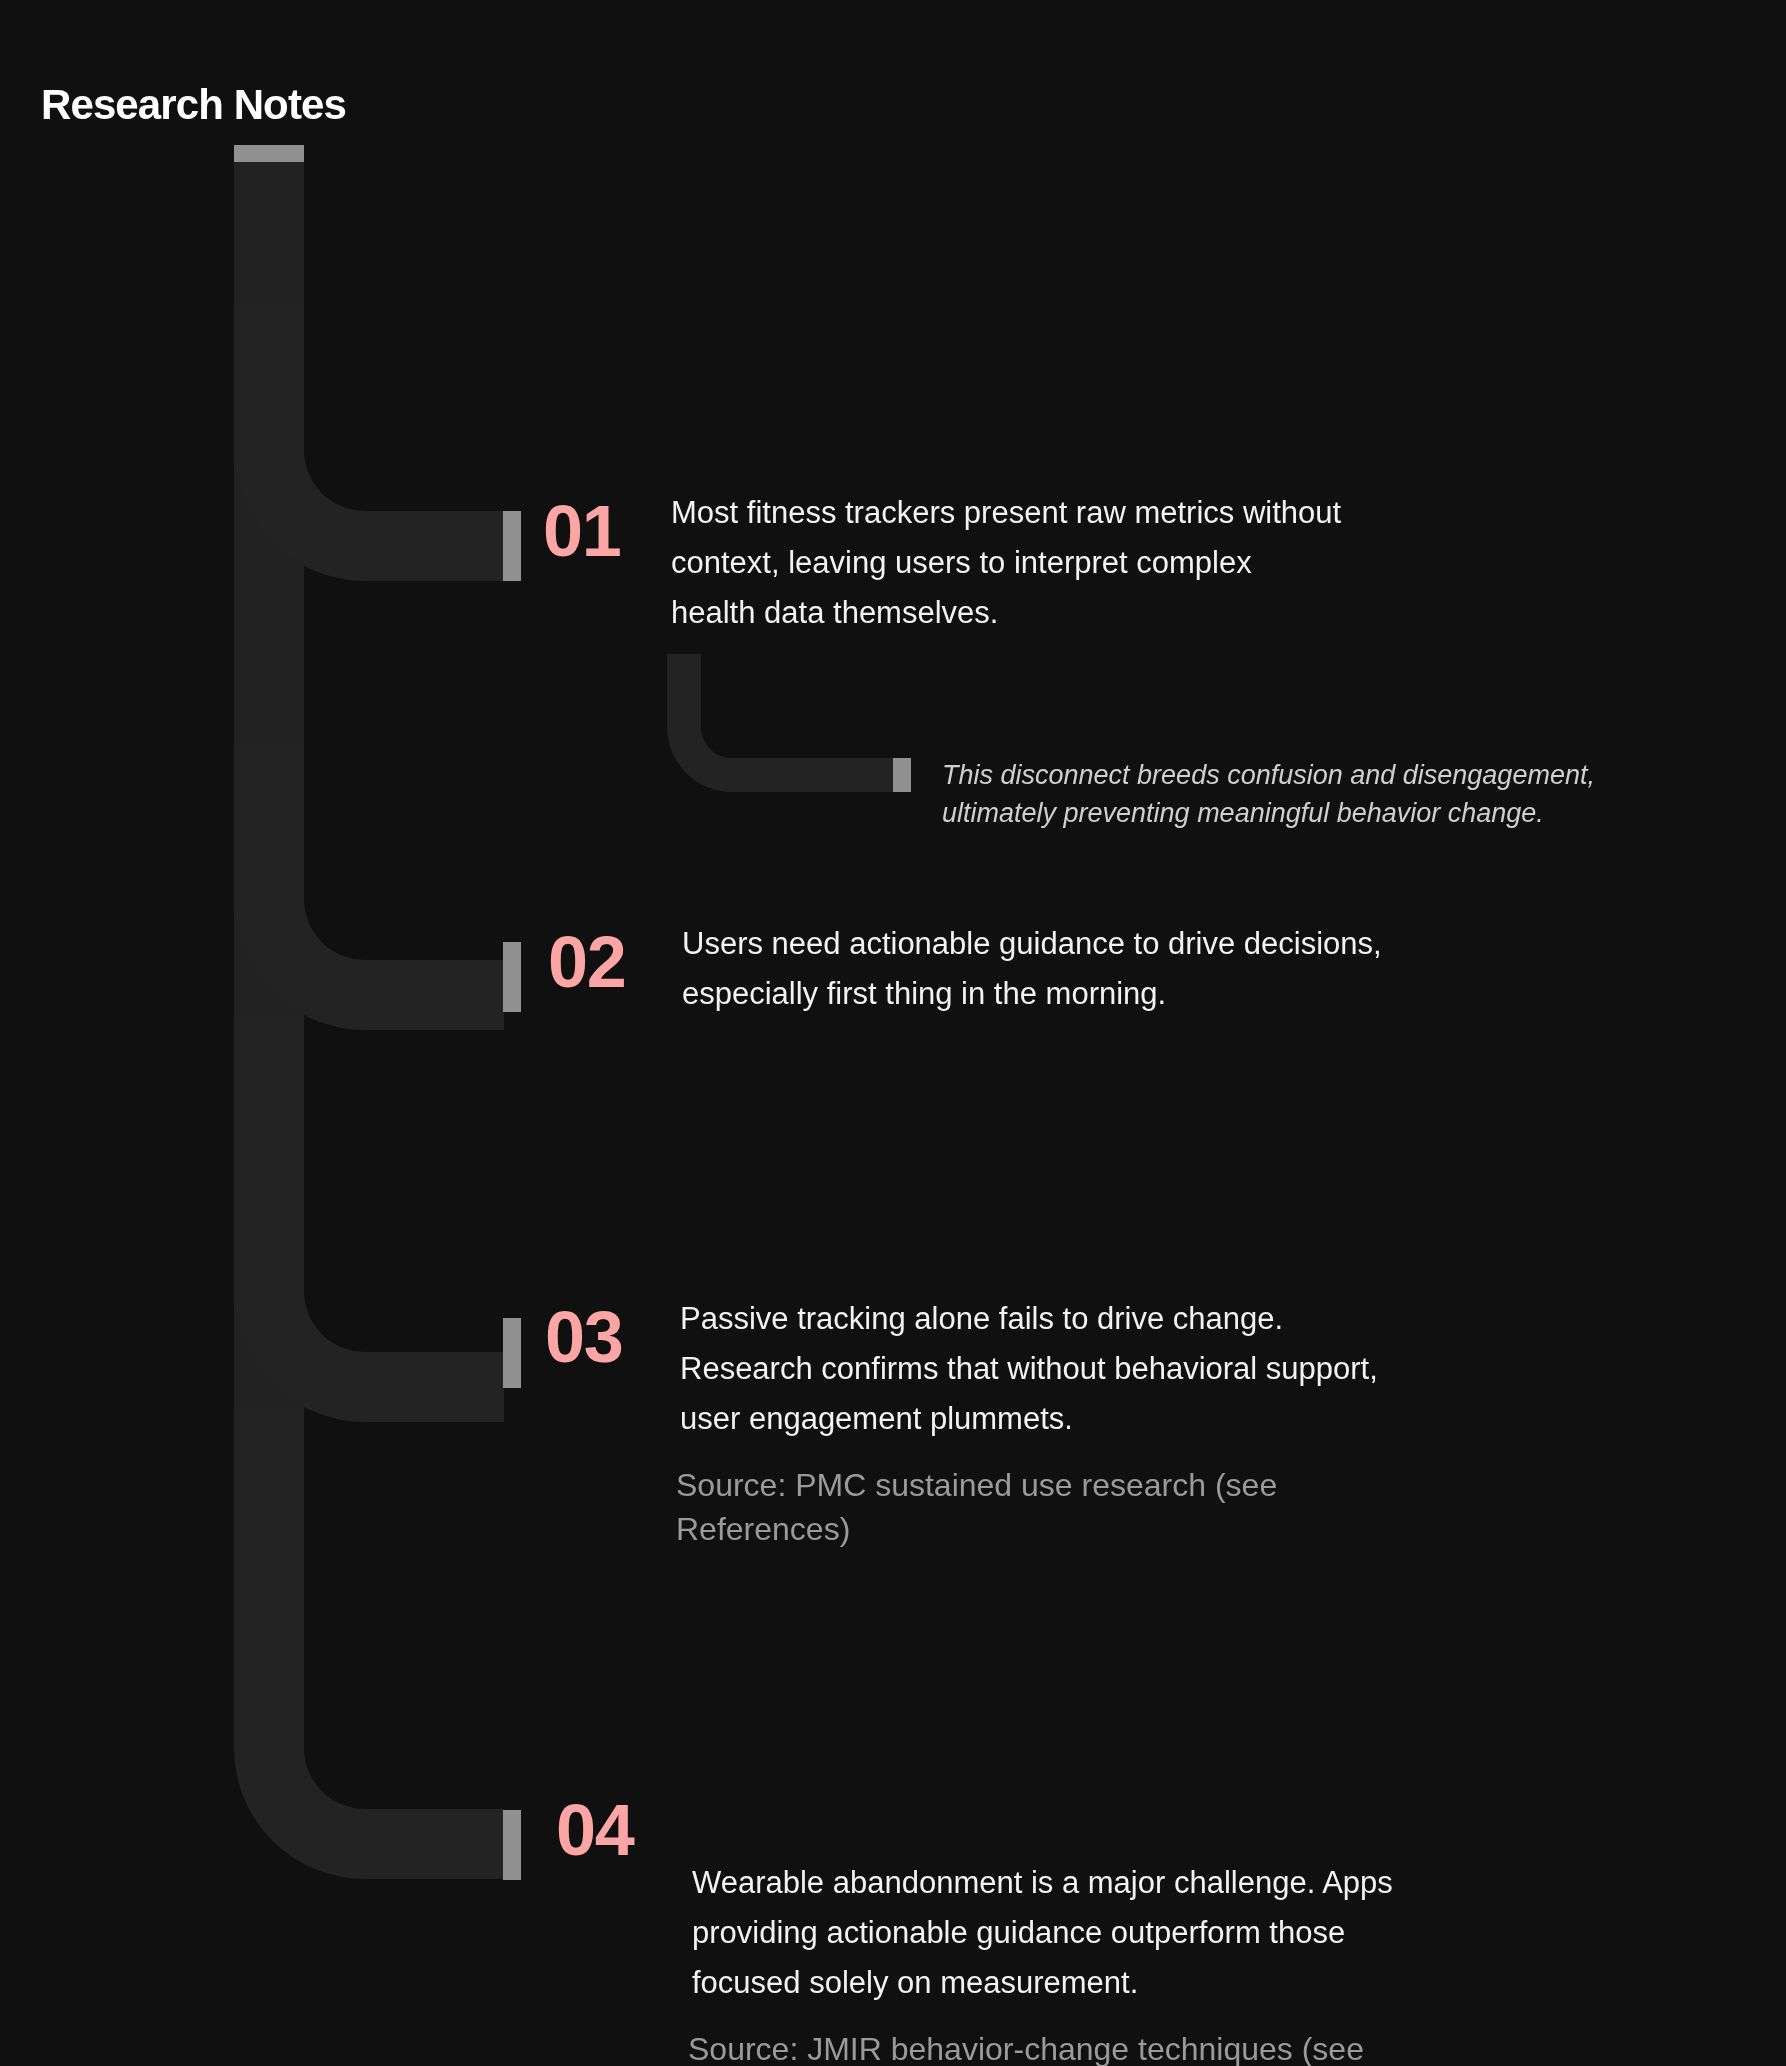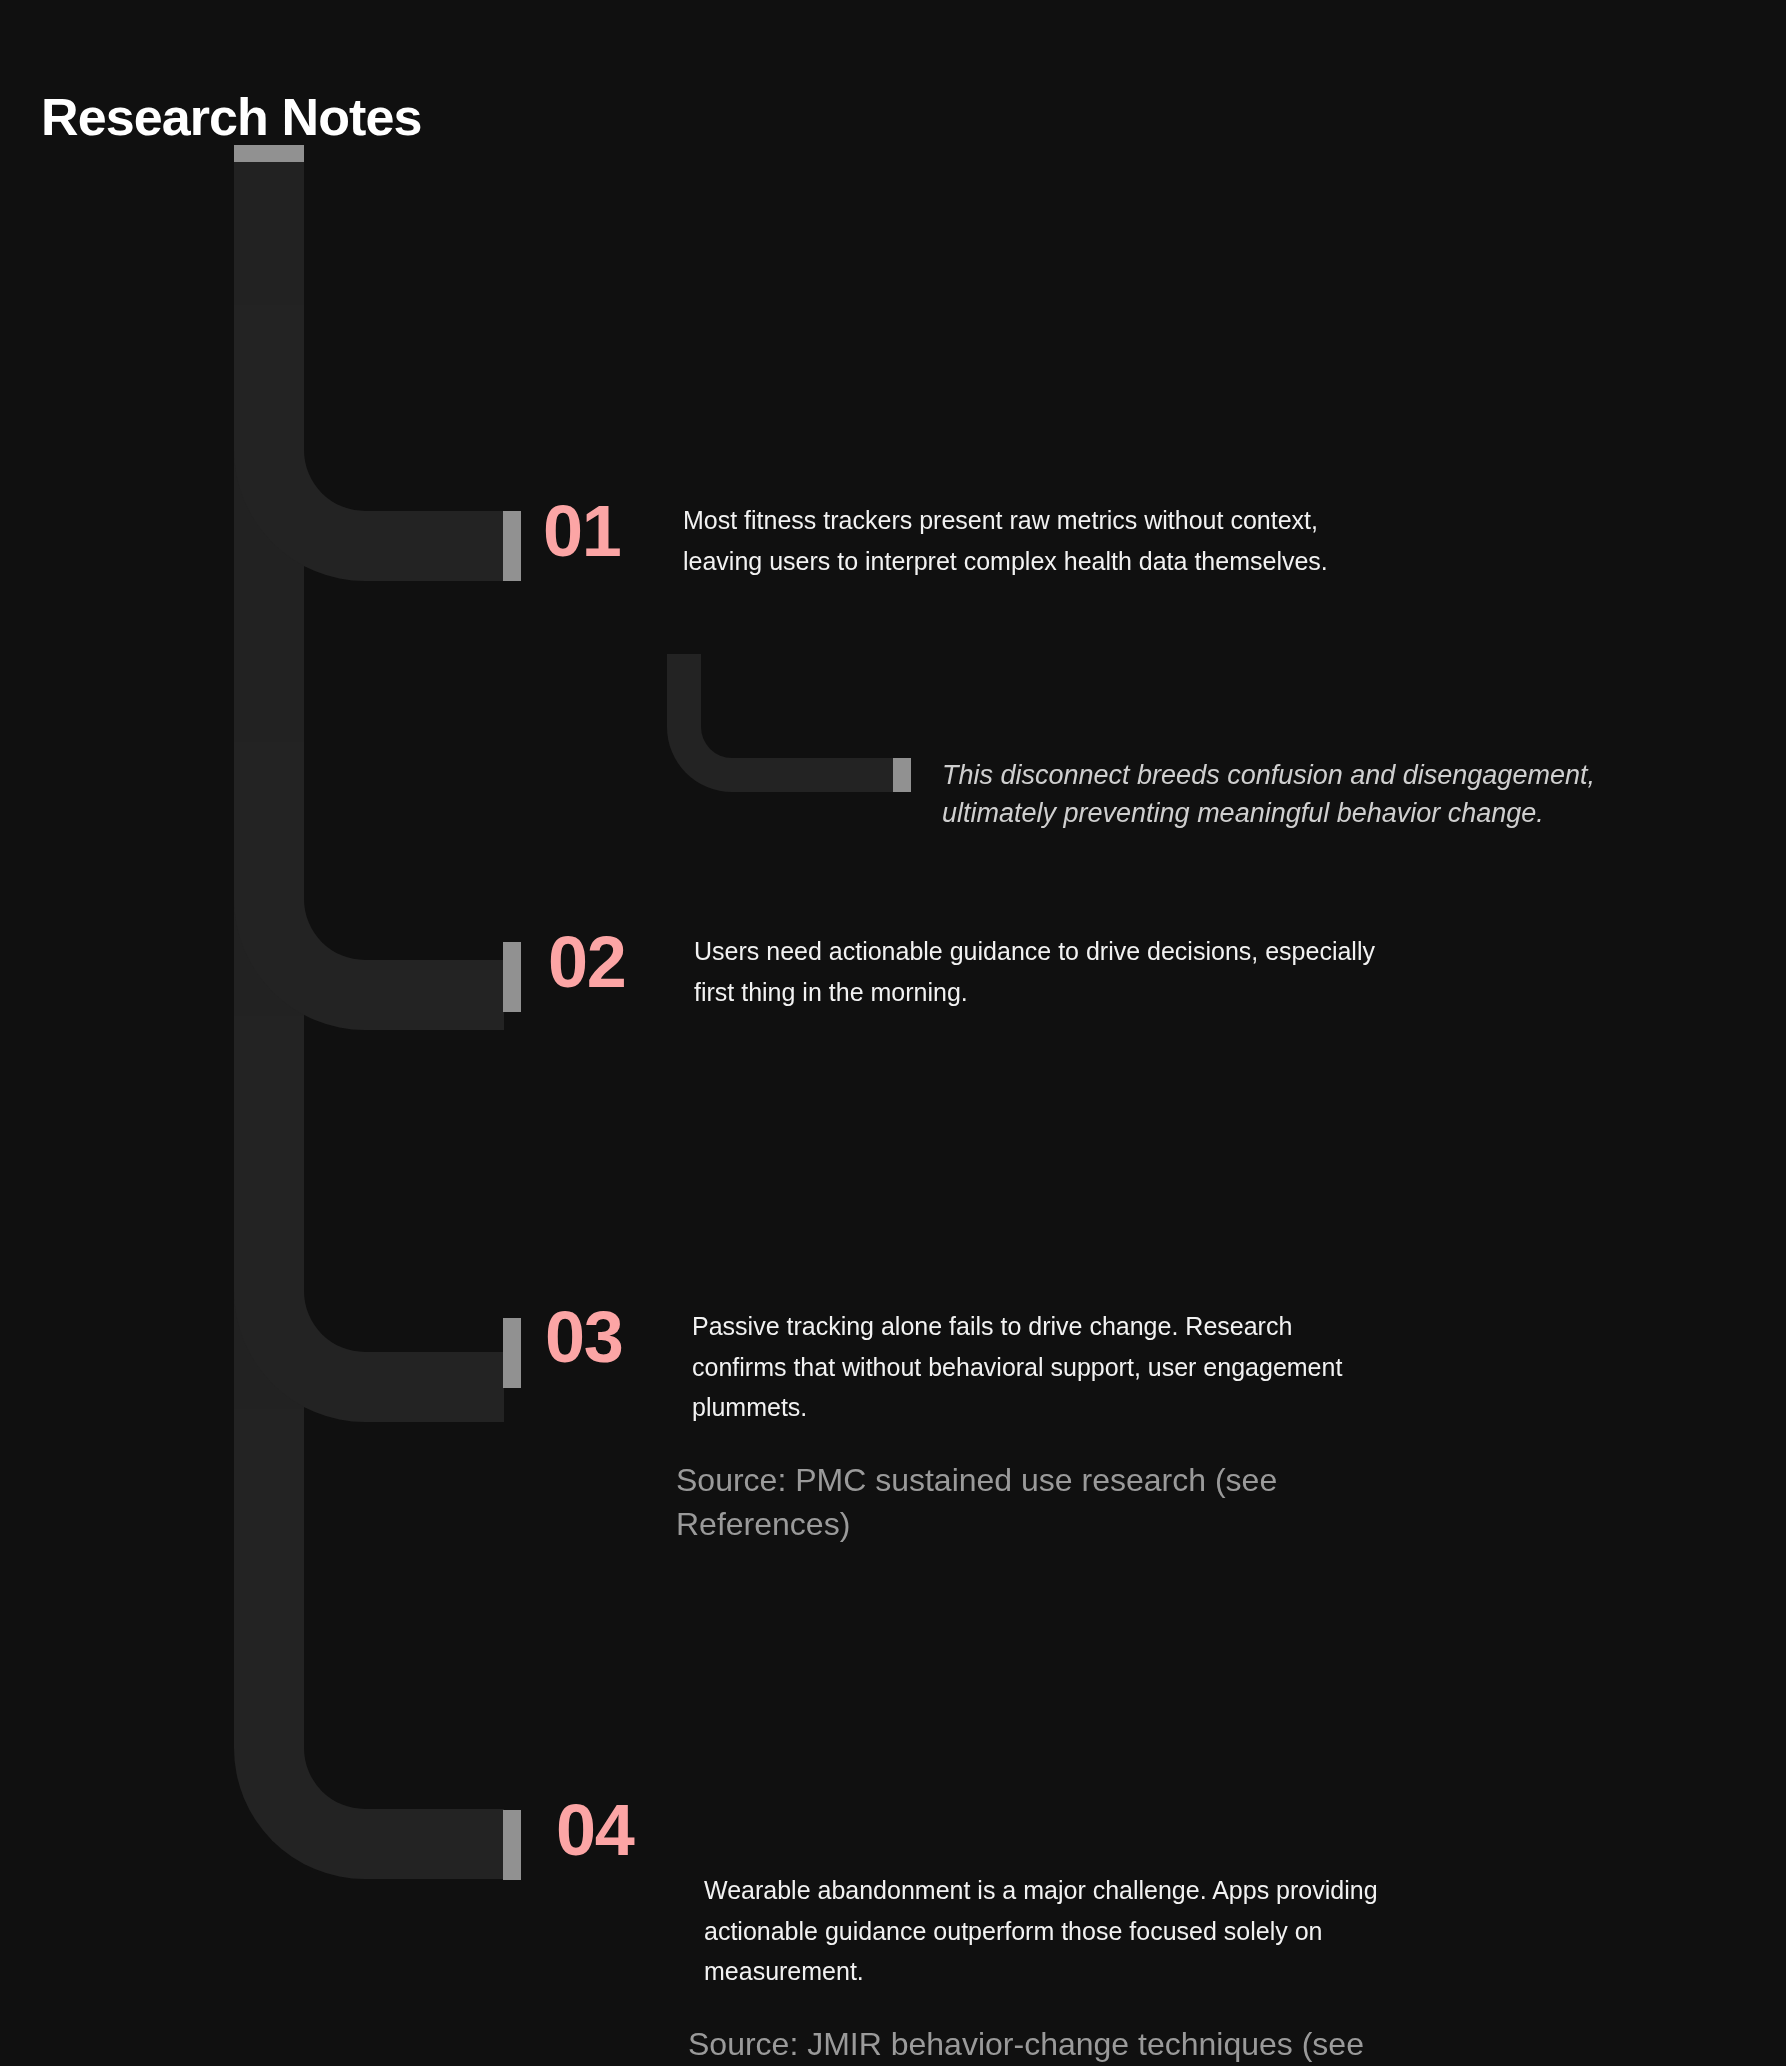--- a/index.html
+++ b/index.html
@@ -20,21 +20,21 @@
     position: absolute;
     inset: 0;
     background: #101010;
   }
 
   
   .page-title {
     position: absolute;
     left: 41px;
     top: 56px;
-    font-size: 52px;
+    font-size: 42px;
     font-weight: 700;
     letter-spacing: -0.9px;
     color: #ffffff;
     line-height: 1;
     white-space: nowrap;
   }
 
   
   .tree-layer {
     position: absolute;
@@ -107,25 +107,25 @@
     color: #fca5a5;
     line-height: 1;
     letter-spacing: -1.3px;
   }
 
   .item-body {
     position: absolute;
   }
 
   .item-text {
-    font-size: 25px;
+    font-size: 31px;
     line-height: 1.62;
     color: #f2f2f2;
     font-weight: 400;
-    margin: 16px;
+    margin: 4px;
   }
 
   .item-source {
     font-size: 32px;
     line-height: 1.4;
     color: #9a9a9a;
     font-weight: 400;
     margin: 0;
     padding-top: 14px;
   }

